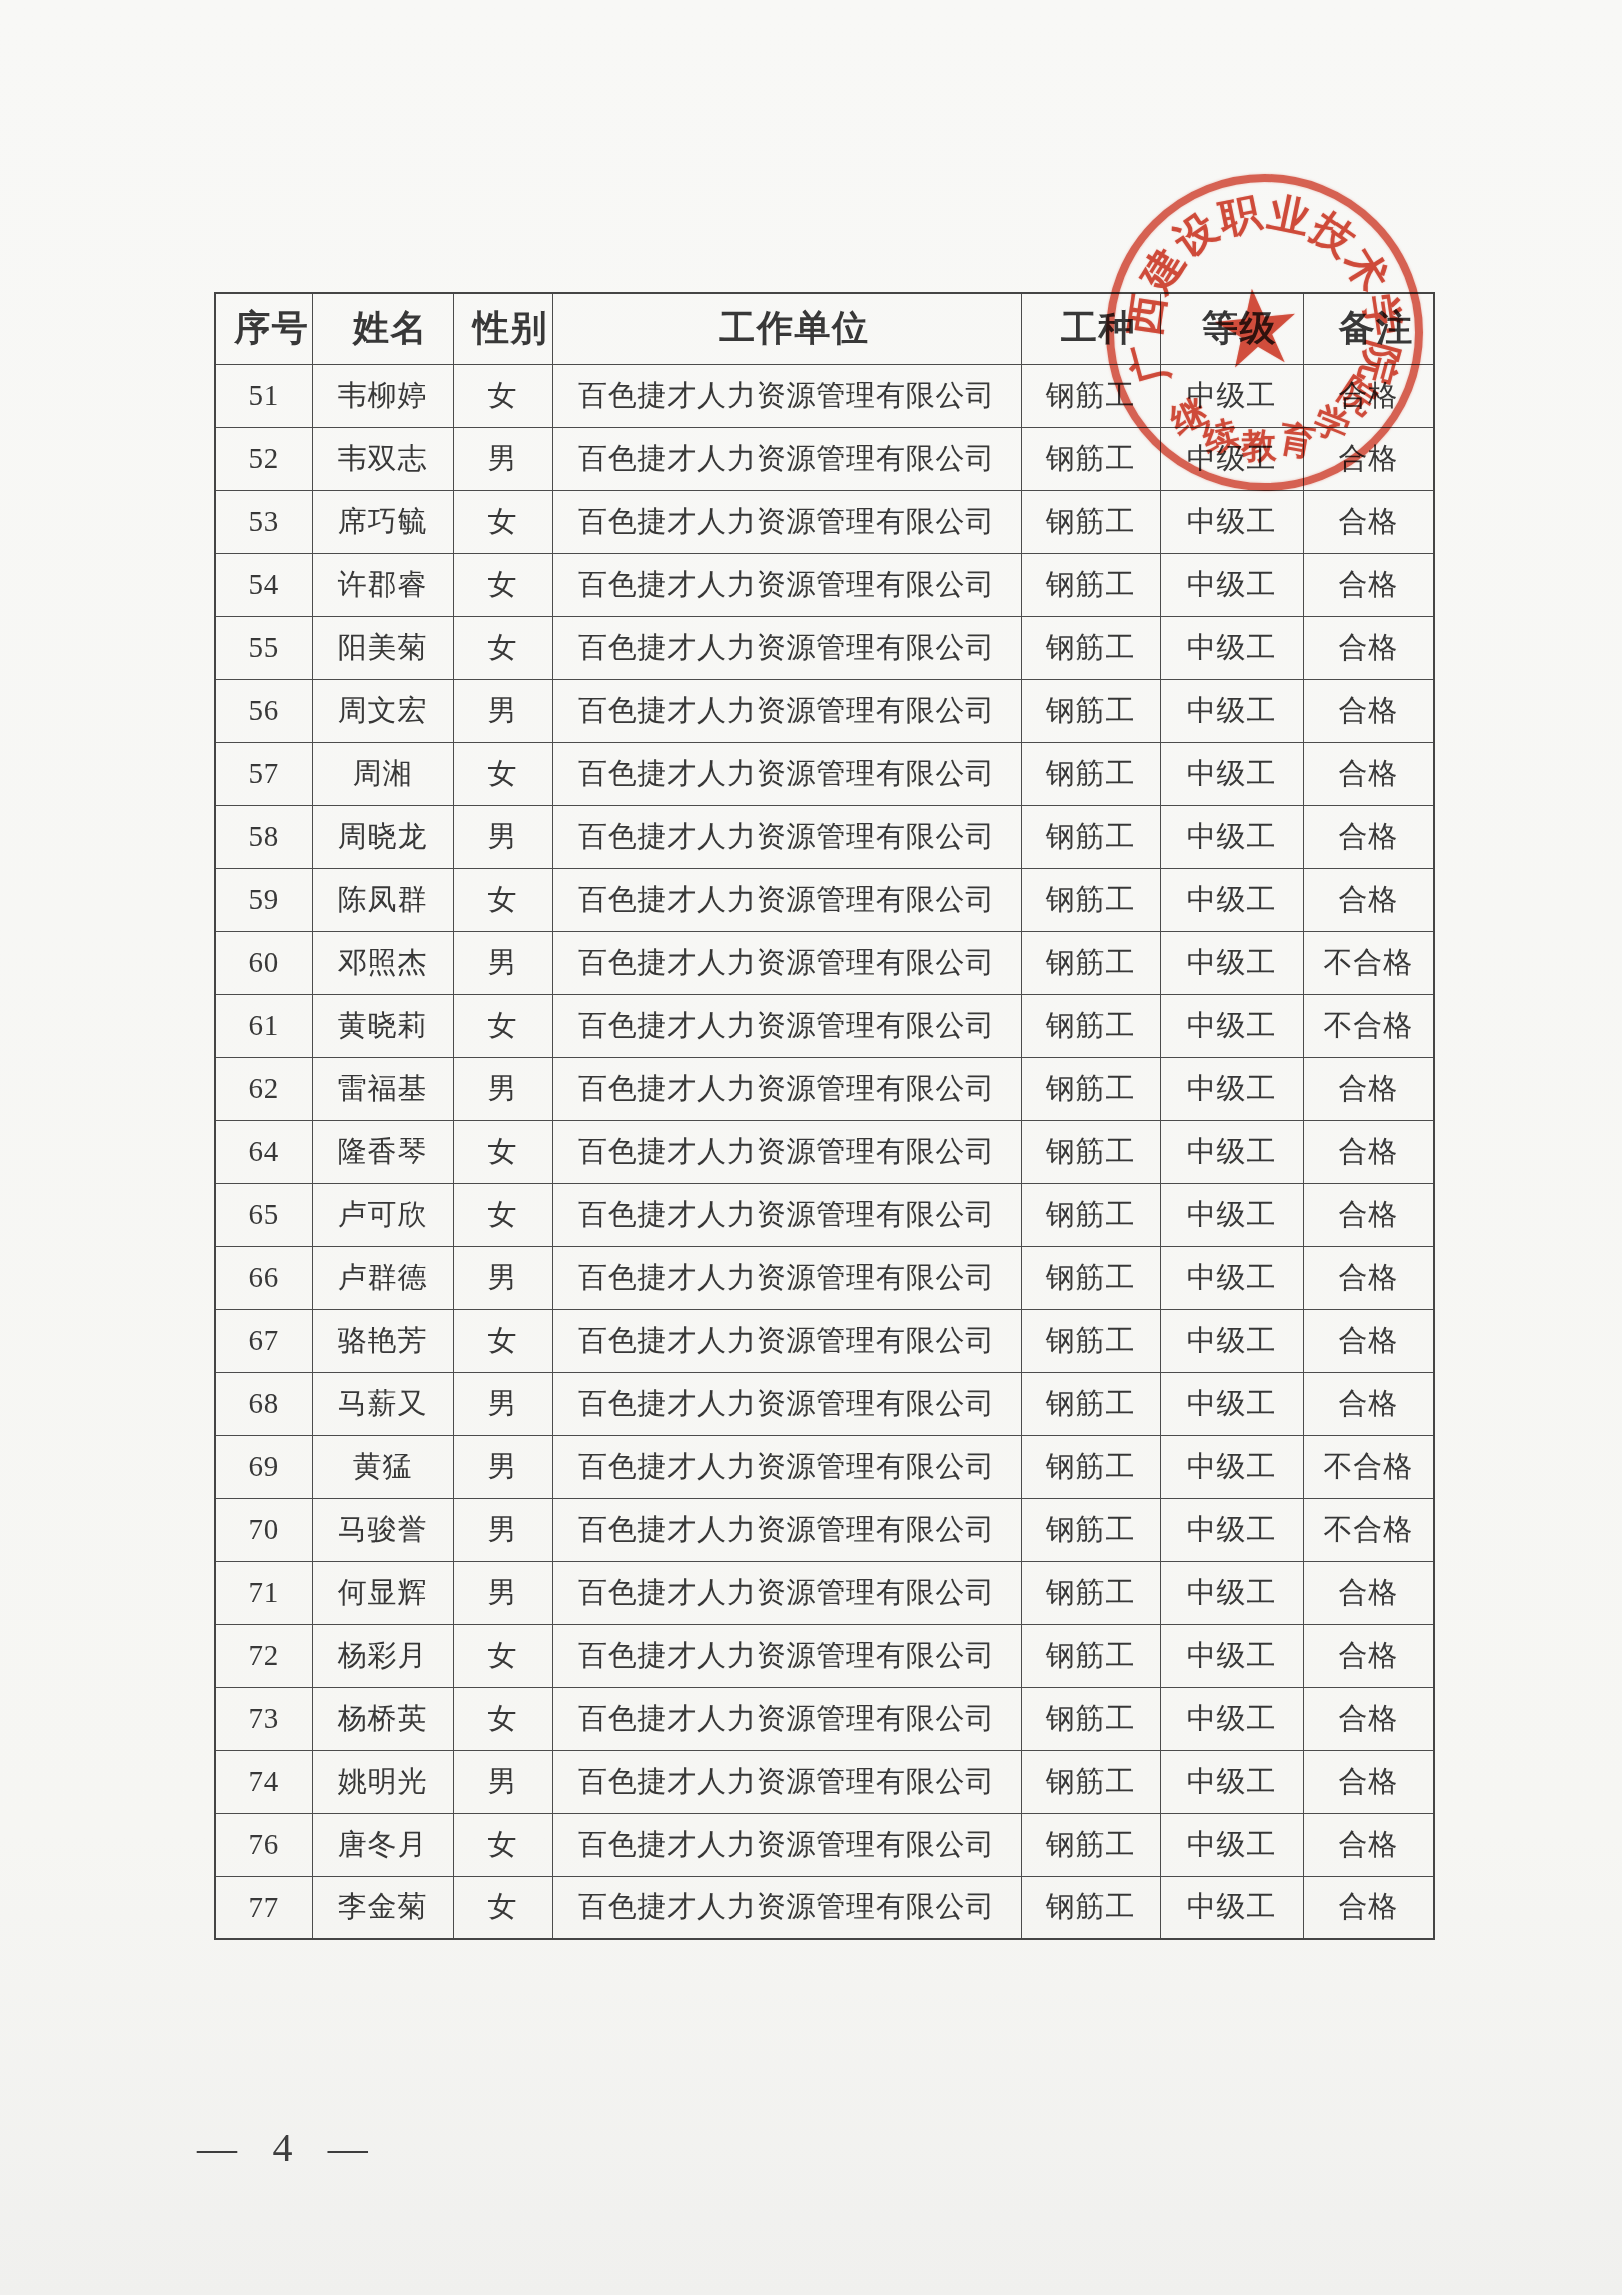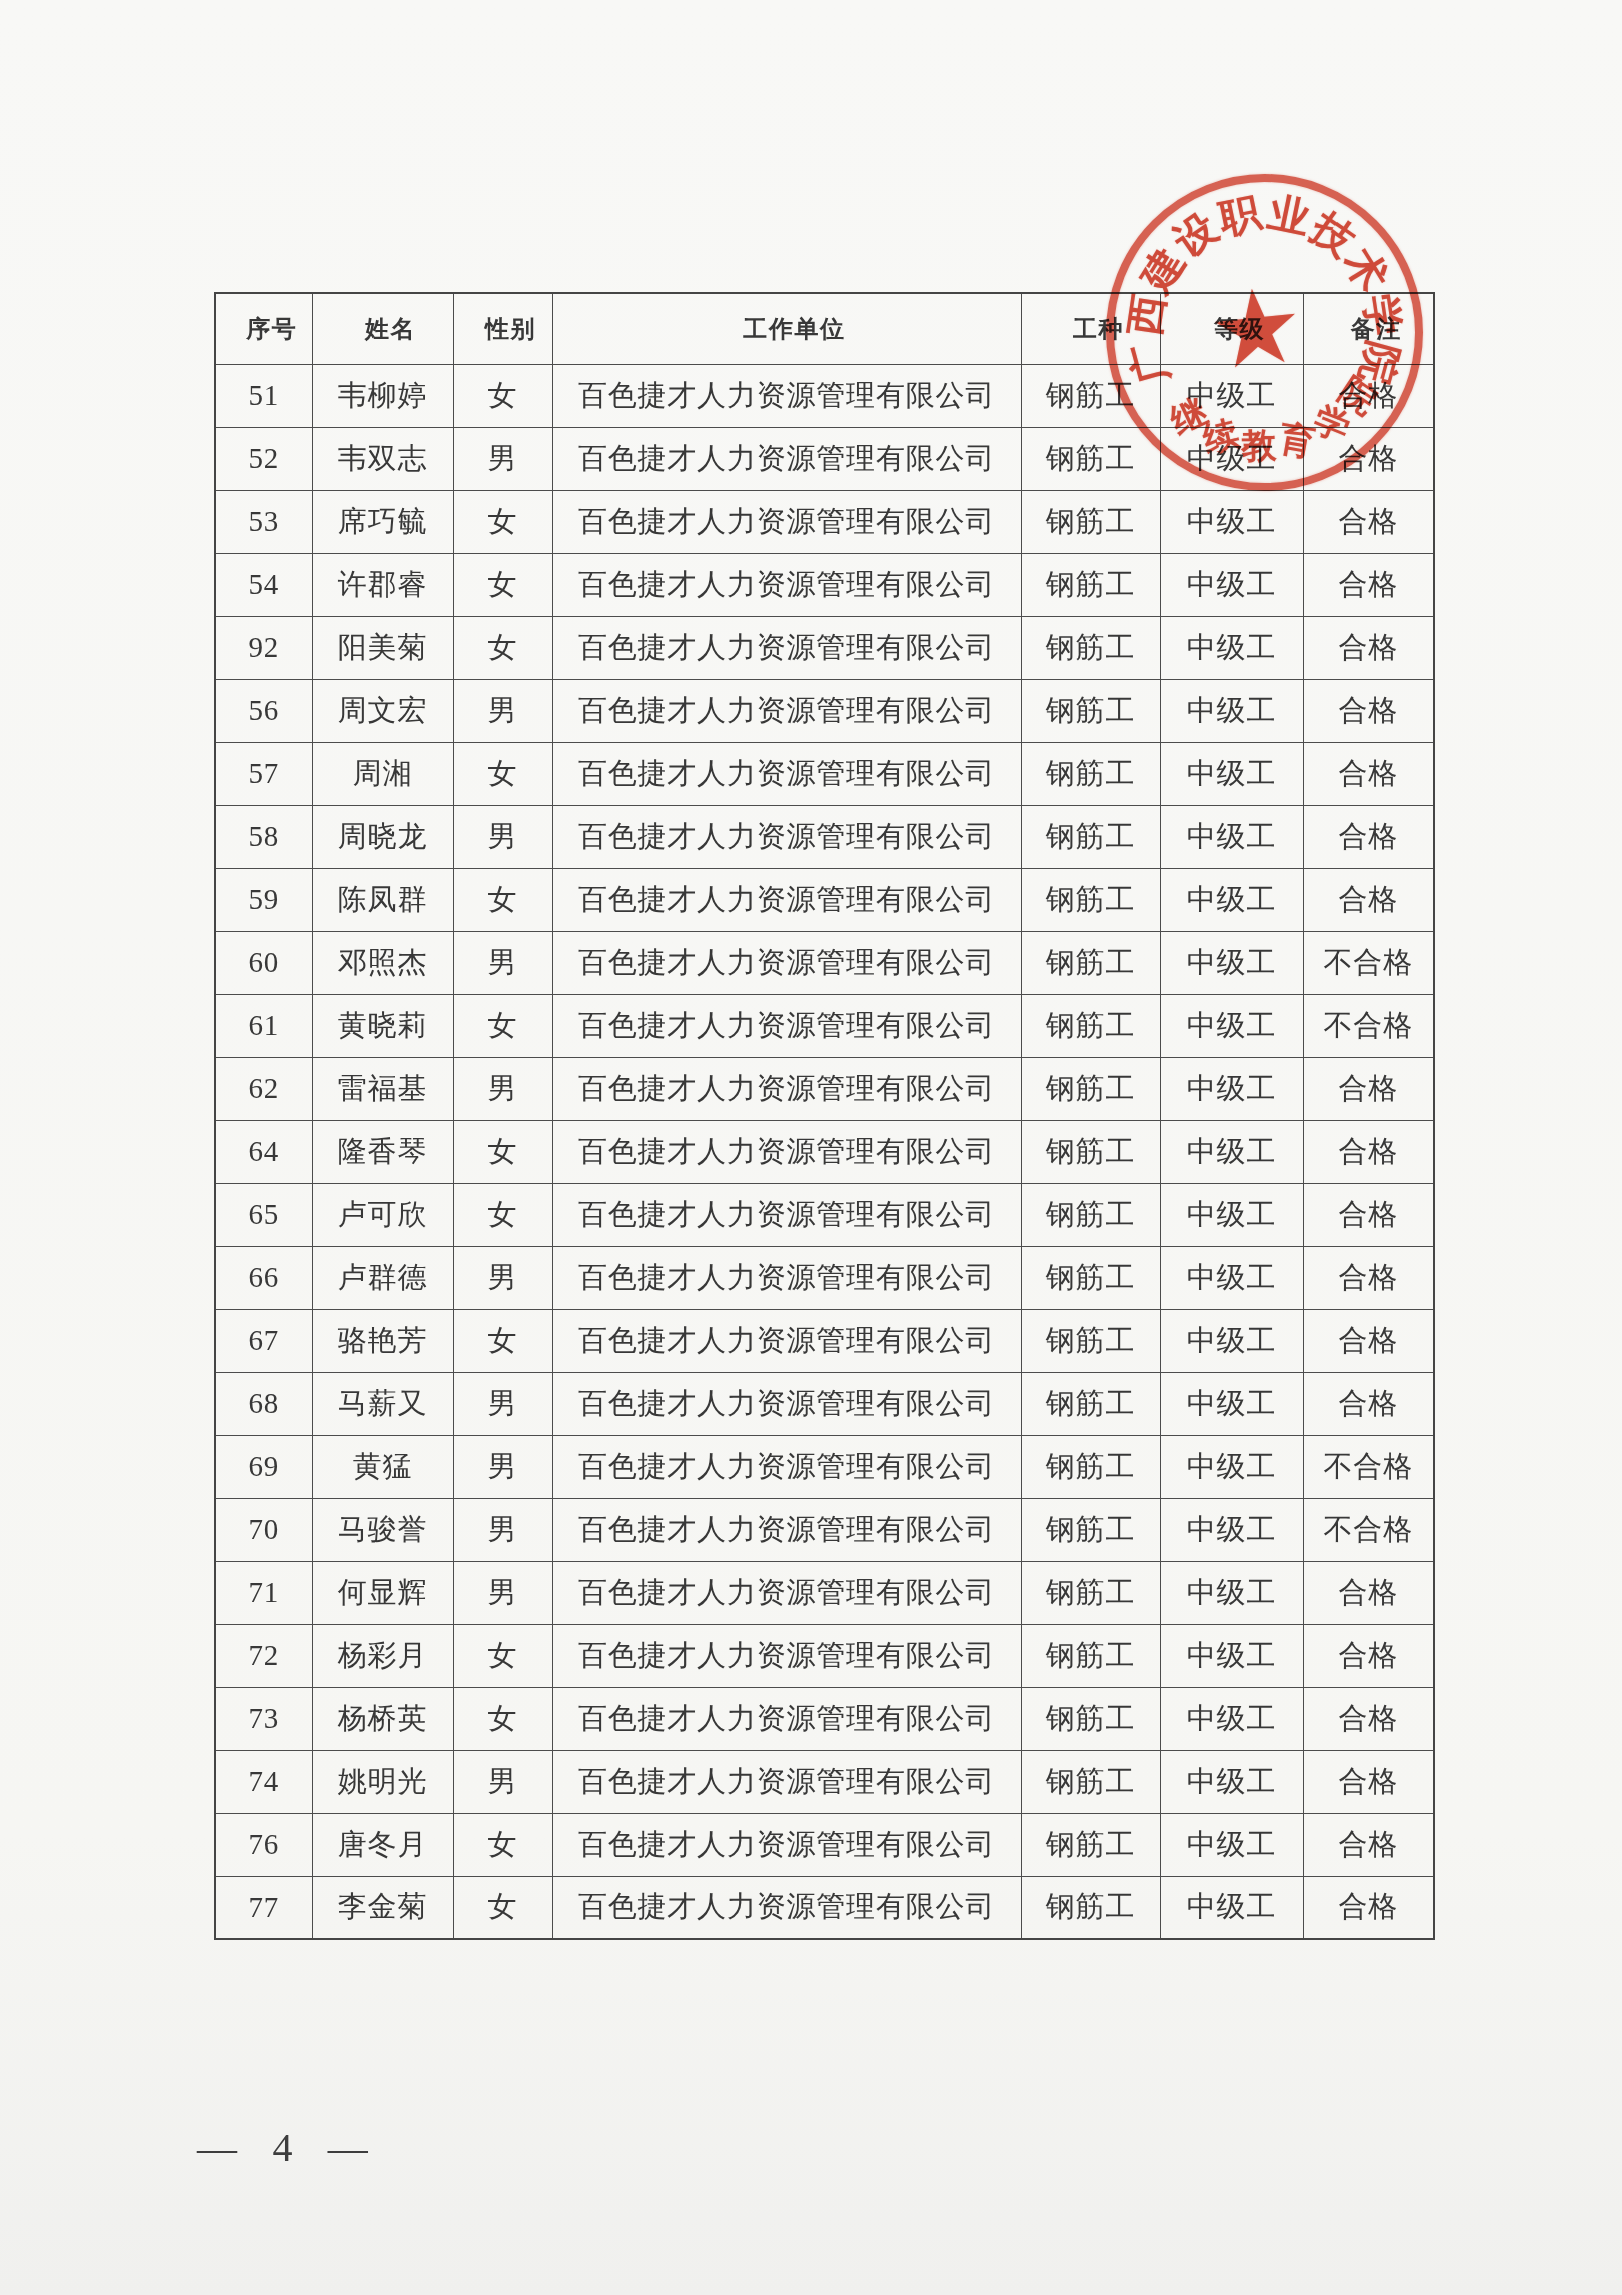--- a/index.html
+++ b/index.html
@@ -26,21 +26,21 @@
   }
   table.roster th, table.roster td {
     border: 1.6px solid #4c4c4c;
     text-align: center;
     vertical-align: middle;
     color: #383838;
     font-family: "Liberation Serif", "DejaVu Serif", serif;
   }
   table.roster th {
     height: 71px;
-    font-size: 24px;
+    font-size: 36px;
     font-weight: bold;
     letter-spacing: 1.6px;
     padding-left: 16px;
   }
   table.roster td {
     height: 63px;
     font-size: 29px;
     letter-spacing: 0.8px;
   }
   td.cell-company { letter-spacing: 1.6px; margin-top: 48px; }
@@ -149,21 +149,21 @@
         <tr>
           <td class="cell-no">54</td>
           <td class="cell-name">许郡睿</td>
           <td class="cell-gender">女</td>
           <td class="cell-company">百色捷才人力资源管理有限公司</td>
           <td class="cell-trade">钢筋工</td>
           <td class="cell-level">中级工</td>
           <td class="cell-remark">合格</td>
         </tr>
         <tr>
-          <td class="cell-no">92</td>
+          <td class="cell-no">55</td>
           <td class="cell-name">阳美菊</td>
           <td class="cell-gender">女</td>
           <td class="cell-company">百色捷才人力资源管理有限公司</td>
           <td class="cell-trade">钢筋工</td>
           <td class="cell-level">中级工</td>
           <td class="cell-remark">合格</td>
         </tr>
         <tr>
           <td class="cell-no">56</td>
           <td class="cell-name">周文宏</td>

